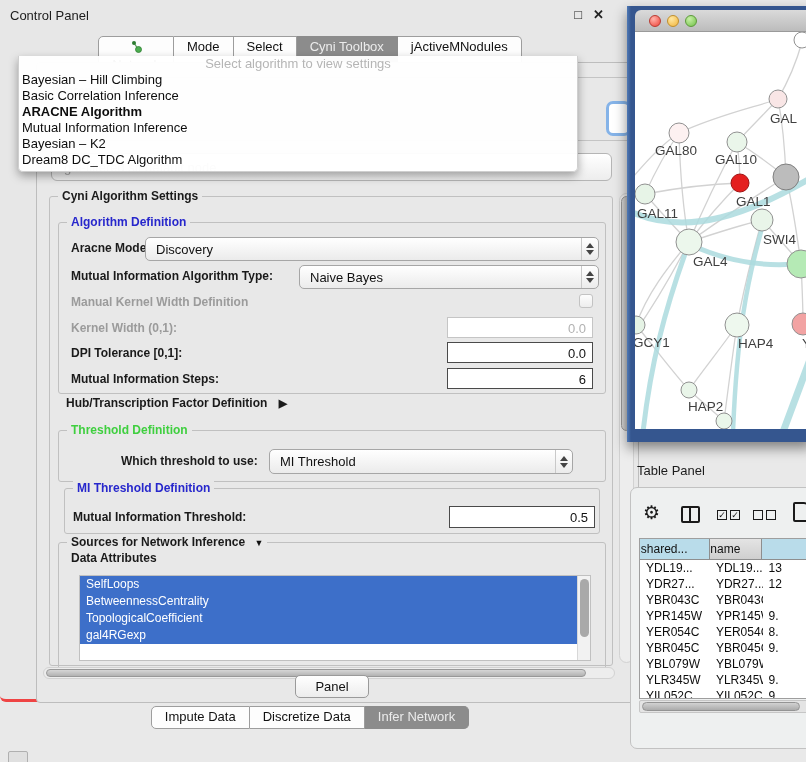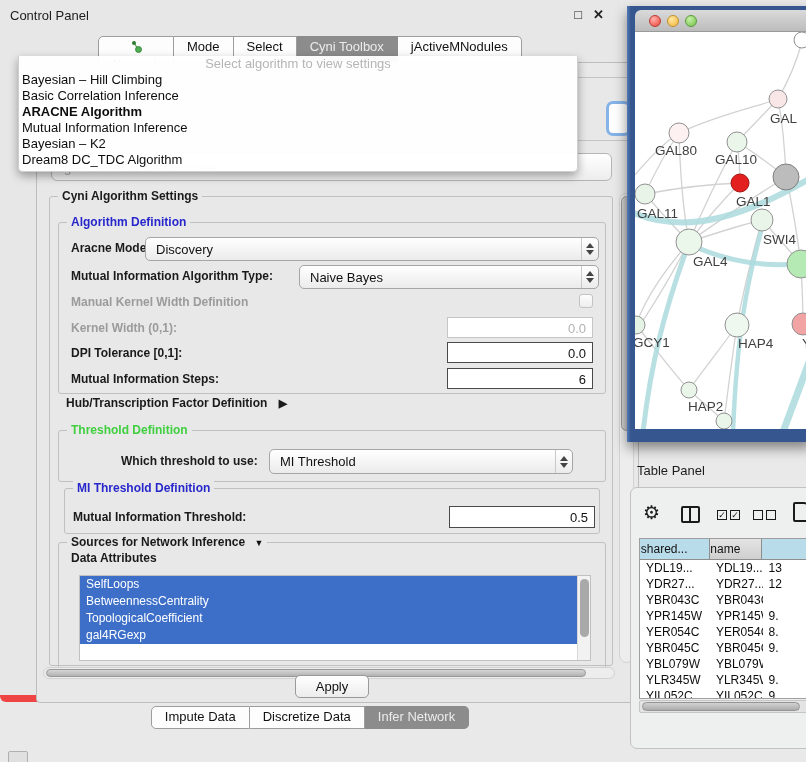--- a/index.html
+++ b/index.html
@@ -1,21 +1,21 @@
 <!DOCTYPE html>
 <html><head>
 <meta charset="utf-8">
 <style>
   * { margin:0; padding:0; box-sizing:border-box; }
   html,body { width:806px; height:762px; overflow:hidden; background:#e9e9e9;
               font-family:"Liberation Sans", sans-serif; position:relative; }
 
   
   .cp { position:absolute; left:0; top:0; width:620px; height:702px; background:#e7e7e7;
-        border-bottom:7px solid #ef4444; border-radius:0 0 6px 6px;padding-left:48px; }
+        border-bottom:3px solid #ef4444; border-radius:0 0 6px 6px;padding-left:48px; }
   .cp-titlebar { position:absolute; left:0; top:0; width:100%; height:30px; }
   .cp-title { position:absolute; left:10px; top:8px; font-size:13px; color:#1c1c1c; }
   .win-btn { position:absolute; top:7px; font-size:13px; font-weight:bold; color:#222; cursor:default; }
   .float-btn { right:38px; }
   .close-btn { right:16px; }
 
   .seg-bar { position:absolute; left:0; width:620px; display:flex; justify-content:center; }
   .cp-tabs { top:36px; }
   .cp-bottom-tabs { top:706px; }
   .seg { background:#fdfdfd; border:1px solid #9d9d9d; border-left:none; padding:3px 13px 4px;
@@ -265,21 +265,21 @@
       </div>
     </div>
 
     <div class="vscroll">
         <div class="vthumb"></div>
       </div>
     <div class="hscroll">
         <div class="hthumb"></div>
       </div>
 
-    <button class="apply-btn">Apply</button>
+    <button class="apply-btn">Panel</button>
   </div>
 
   <div class="seg-bar cp-bottom-tabs" id="bottom-tabs">
       <div class="seg">
         <span>Impute Data</span>
       </div>
       <div class="seg">
         <span>Discretize Data</span>
       </div>
       <div class="seg sel">

